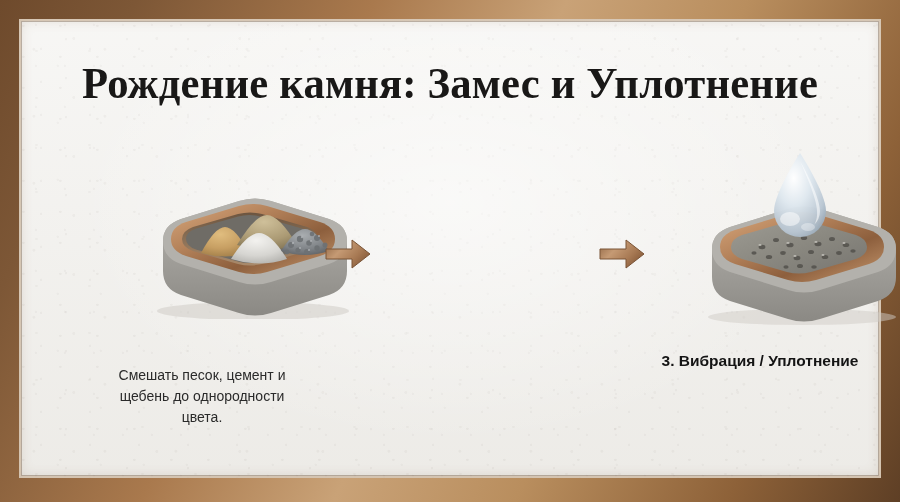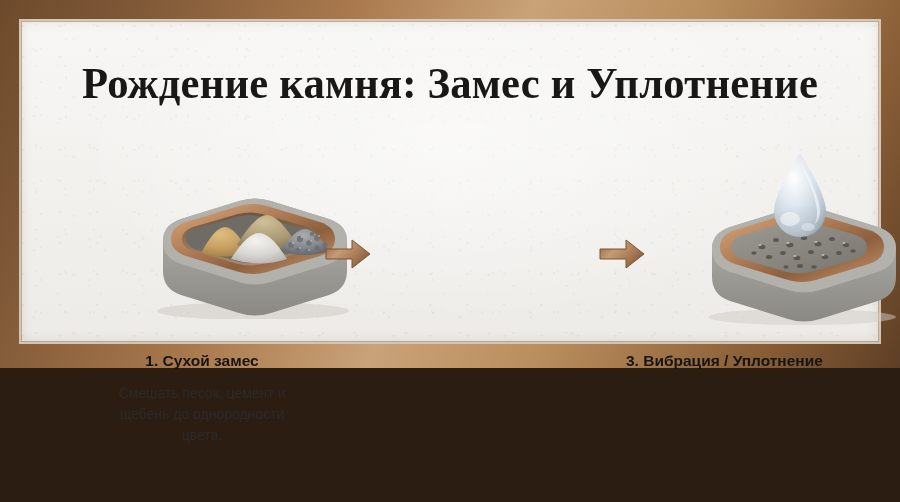--- a/index.html
+++ b/index.html
@@ -4,21 +4,21 @@
 <style>
   html,body{margin:0;padding:0;}
   body{
     width:900px;height:502px;overflow:hidden;
     font-family:"Liberation Sans","DejaVu Sans",sans-serif;
     background:#2c1d12;
   }
 
   
   .frame{
-    position:relative;width:900px;height:368px;box-sizing:border-box;
+    position:relative;width:900px;height:502px;box-sizing:border-box;
     border-top:19px solid transparent;
     border-left:19px solid transparent;
     border-right:19px solid transparent;
     border-bottom:24px solid transparent;
     background:
       linear-gradient(#f2f1ee,#f2f1ee) padding-box,
       linear-gradient(115deg,#6e4a2c 0%,#7d5736 12%,#a9794d 33%,#c9a277 50%,#b98e5e 66%,#8d6138 85%,#5e3f25 100%) border-box;
   }
   .bevel{
     position:absolute;inset:0;pointer-events:none;
@@ -80,21 +80,21 @@
   
   .art{position:absolute;}
   .art1{left:55px;top:60px;width:220px;height:130px;}
   .art2{left:330px;top:12px;width:220px;height:185px;}
 
   
   .caps{position:absolute;left:19px;right:19px;top:333px;z-index:5;}
   .cap{position:absolute;top:0;}
   .cap.c1{left:48px;width:232px;text-align:center;}
   .cap.c2{left:322px;width:232px;text-align:center;}
-  .cap.c3{left:588px;width:268px;text-align:left;}
+  .cap.c3{left:588px;width:268px;text-align:center;}
   .cap h3{
     margin:0 0 9px 0;font-size:15.5px;font-weight:700;color:#141414;
     line-height:18px;letter-spacing:0;
   }
   .cap p{
     margin:13px;font-size:14px;line-height:21px;color:#2a2a2a;font-weight:400;
   }
   .cap.c3 h3{font-size:15.5px;}
 </style>
 </head>
@@ -261,21 +261,20 @@
     </svg>
 
     <div class="step s3">
       
     </div>
   </div>
 
   <div class="caps">
 
     <div class="cap c1">
-      <h3>1. Сухой замес</h3>
       <p>Смешать песок, цемент и щебень до однородности цвета.</p>
     </div>
 
     <div class="cap c2">
     </div>
 
     <div class="cap c3">
       <h3>3. Вибрация / Уплотнение</h3>
     </div>
   </div>

